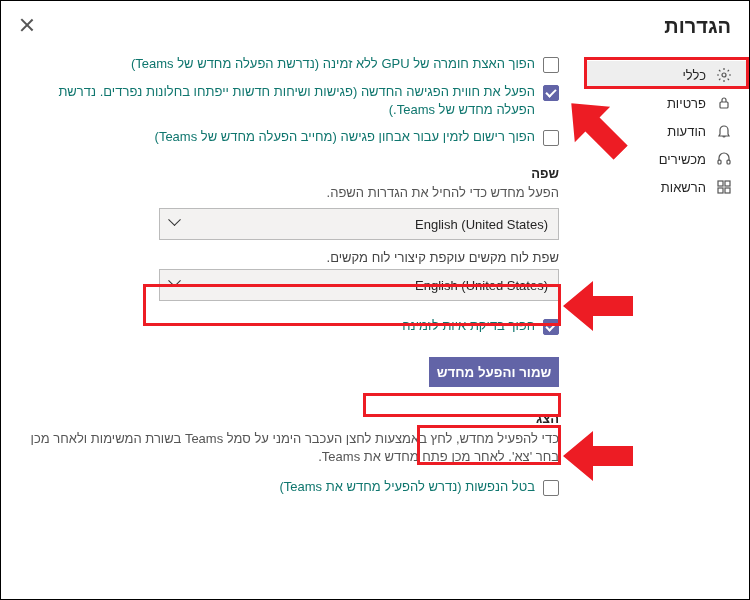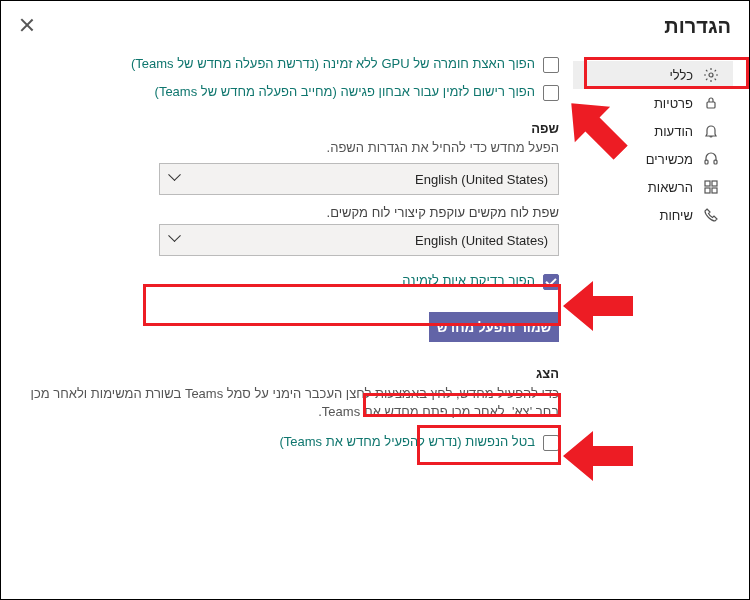--- a/index.html
+++ b/index.html
@@ -28,21 +28,21 @@
     position: absolute;
     left: 7px; top: 0;
     width: 1.5px; height: 16px;
     background: #555;
   }
   .close-btn::before { transform: rotate(45deg); }
   .close-btn::after  { transform: rotate(-45deg); }
 
   .sidebar {
     position: absolute;
-    top: 60px; right: 16px;
+    top: 60px; right: 3px;
     width: 160px;
     text-align: center;
   }
   .sb-item {
     display: flex;
     align-items: center;
     gap: 10px;
     height: 28px;
     padding: 0 14px 0 8px;
     cursor: pointer;
@@ -198,35 +198,31 @@
       <span class="sb-icon">
         <svg viewBox="0 0 16 16">
             <rect x="2" y="2" width="5" height="5"></rect>
             <rect x="9" y="2" width="5" height="5"></rect>
             <rect x="2" y="9" width="5" height="5"></rect>
             <rect x="9" y="9" width="5" height="5"></rect>
           </svg>
       </span>
       <span>הרשאות</span>
     </div>
-    <div class="sb-item">
-      <span class="sb-icon">
-        <svg viewBox="0 0 16 16">
-            <path d="M4 2l3 3-1.5 1.5a9 9 0 004 4L11 9l3 3-2 2c-4 0-10-6-10-10l2-2z"></path>
-          </svg>
-      </span>
-      <span>שיחות</span>
-    </div>
   </nav>
 
   <div class="content">
 
     <div class="checkrow">
       <span class="cb"></span>
       <span class="lbl">הפוך האצת חומרה של GPU ללא זמינה (נדרשת הפעלה מחדש של Teams)</span>
+    </div>
+    <div class="checkrow">
+      <span class="cb checked"></span>
+      <span class="lbl">הפעל את חווית הפגישה החדשה (פגישות ושיחות חדשות ייפתחו בחלונות נפרדים. נדרשת הפעלה מחדש של Teams.)</span>
     </div>
     <div class="checkrow">
       <span class="cb"></span>
       <span class="lbl">הפוך רישום לזמין עבור אבחון פגישה (מחייב הפעלה מחדש של Teams)</span>
     </div>
 
     <div class="section-h">שפה</div>
     <div class="section-sub">הפעל מחדש כדי להחיל את הגדרות השפה.</div>
 
     <div class="dropdown">

